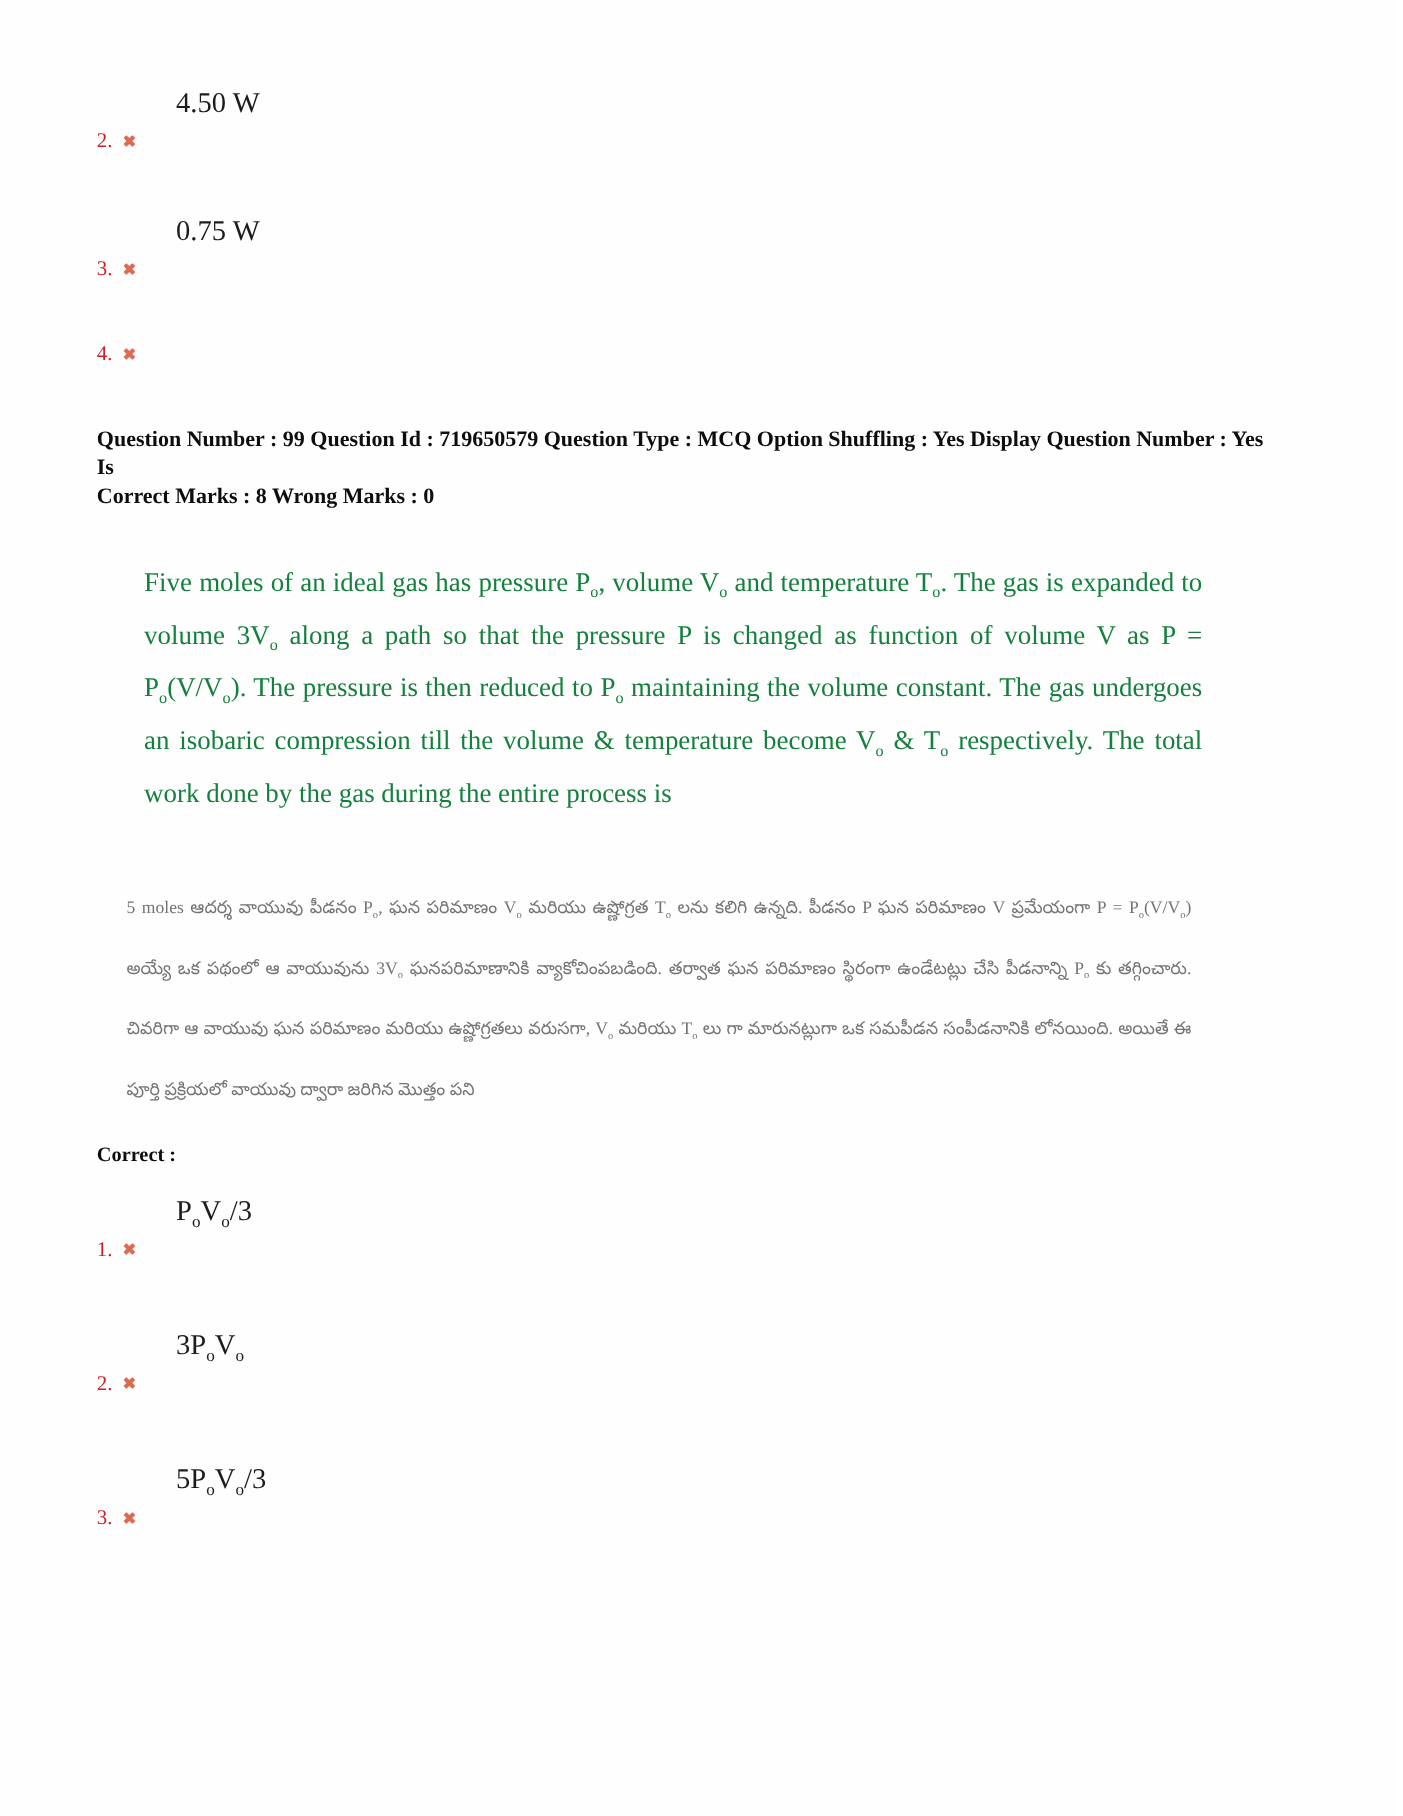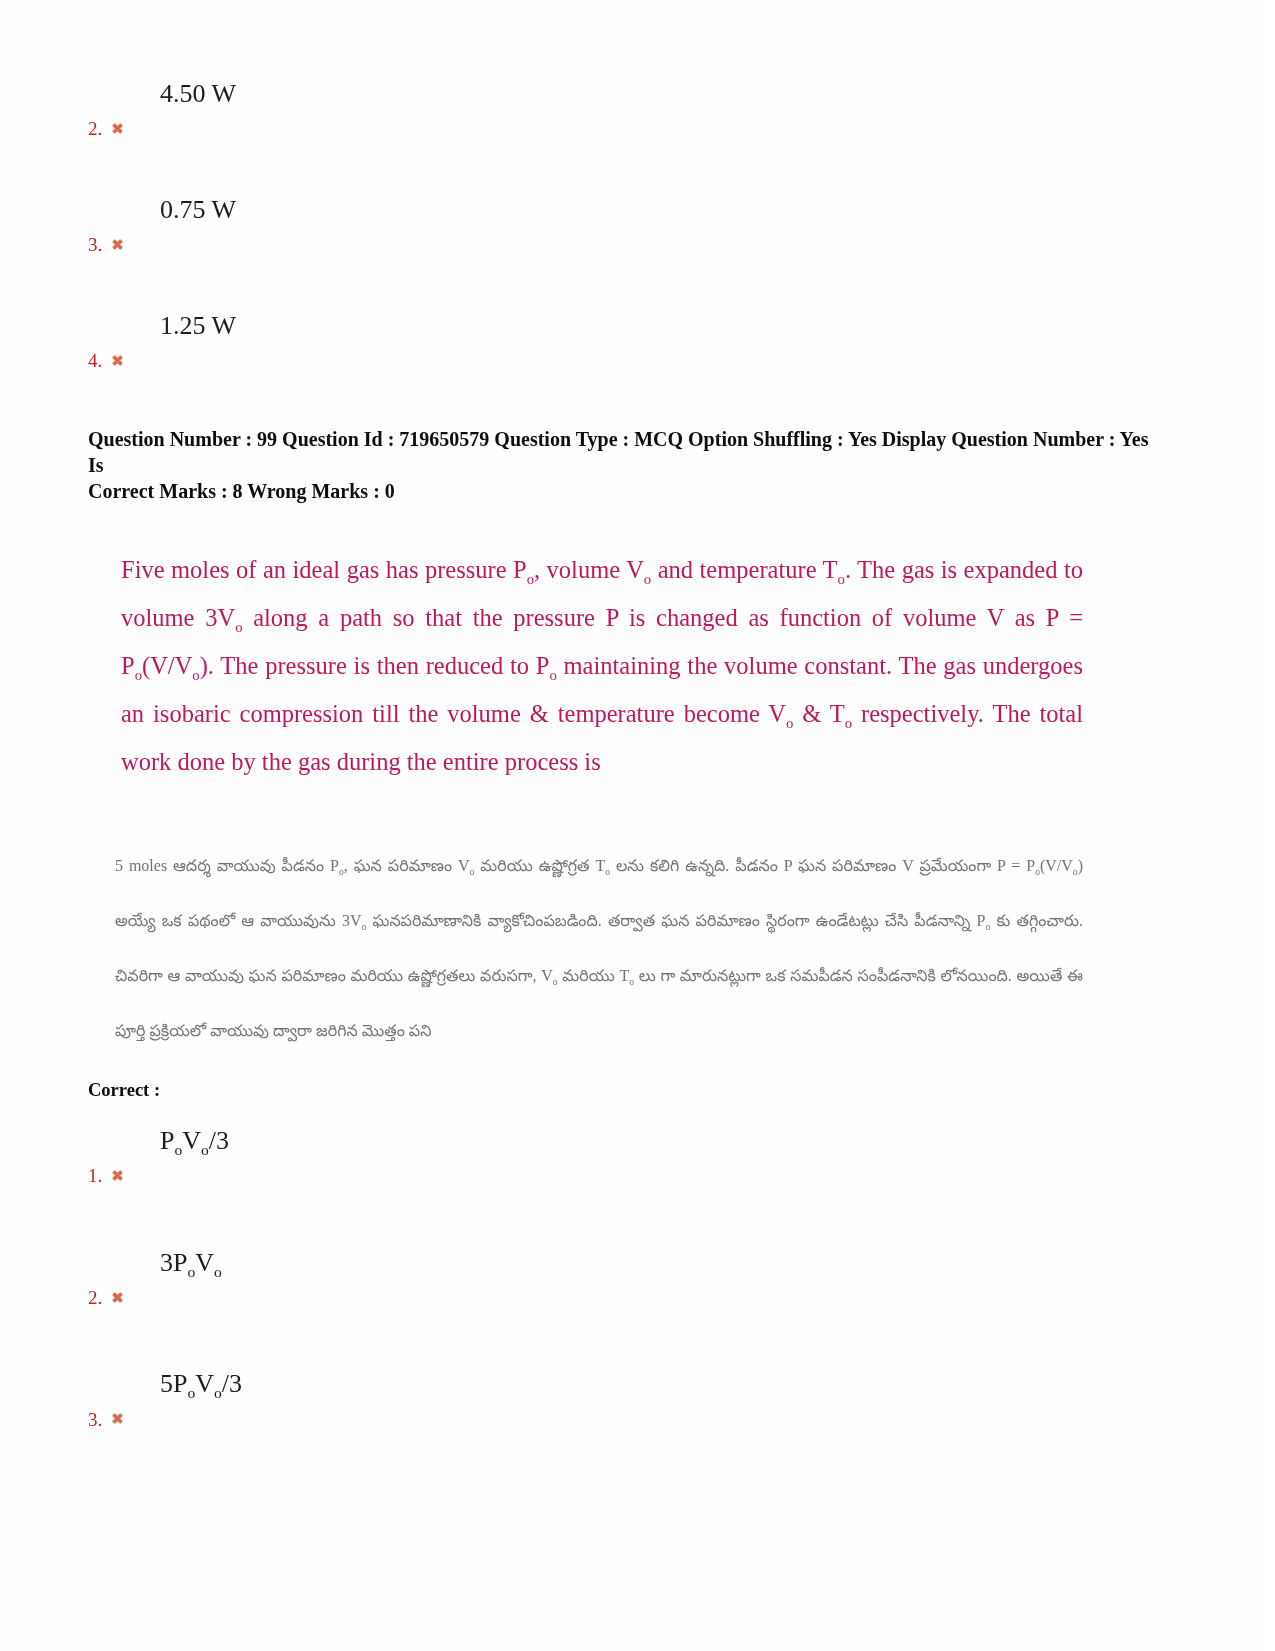--- a/index.html
+++ b/index.html
@@ -45,26 +45,26 @@
     font-weight:bold;
     font-size:20px;
     line-height:1.3;
     max-width:1085px;
     color:#0d0d0d;
   }
 
   
   .question-en{
     margin-top:42px;
-    margin-left:33px;
+    margin-left:43px;
     width:962px;
     font-size:24.5px;
     line-height:48px;
     text-align:justify;
-    color:#be185d;
+    color:#15803d;
   }
   .question-te{
     margin-top:52px;
     margin-left:27px;
     width:968px;
     font-size:16px;
     line-height:55px;
     text-align:justify;
     color:#737373;
   }
@@ -94,21 +94,20 @@
 
     <div class="opt-item">
       <div class="opt-value">0.75 W</div>
       <div class="opt-row">
         <span class="opt-num">3.</span>
         <span class="wrong-icon">✖</span>
       </div>
     </div>
 
     <div class="opt-item">
-      <div class="opt-value">1.25 W</div>
       <div class="opt-row">
         <span class="opt-num">4.</span>
         <span class="wrong-icon">✖</span>
       </div>
     </div>
 
   </section>
 
   <section class="meta">
     <div>Question Number : 99 Question Id : 719650579 Question Type : MCQ Option Shuffling : Yes Display Question Number : Yes Is</div>

